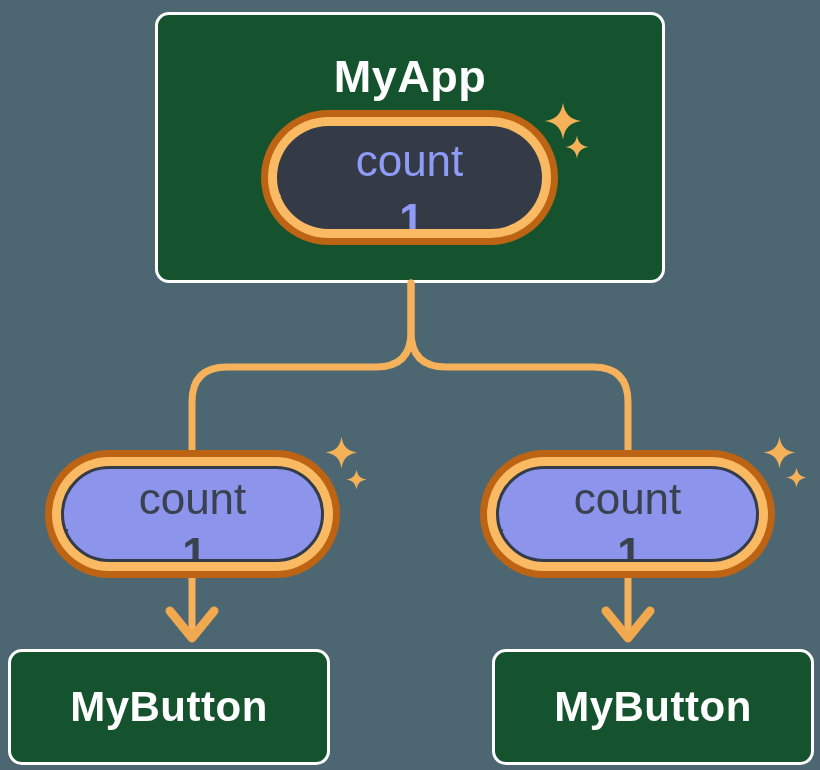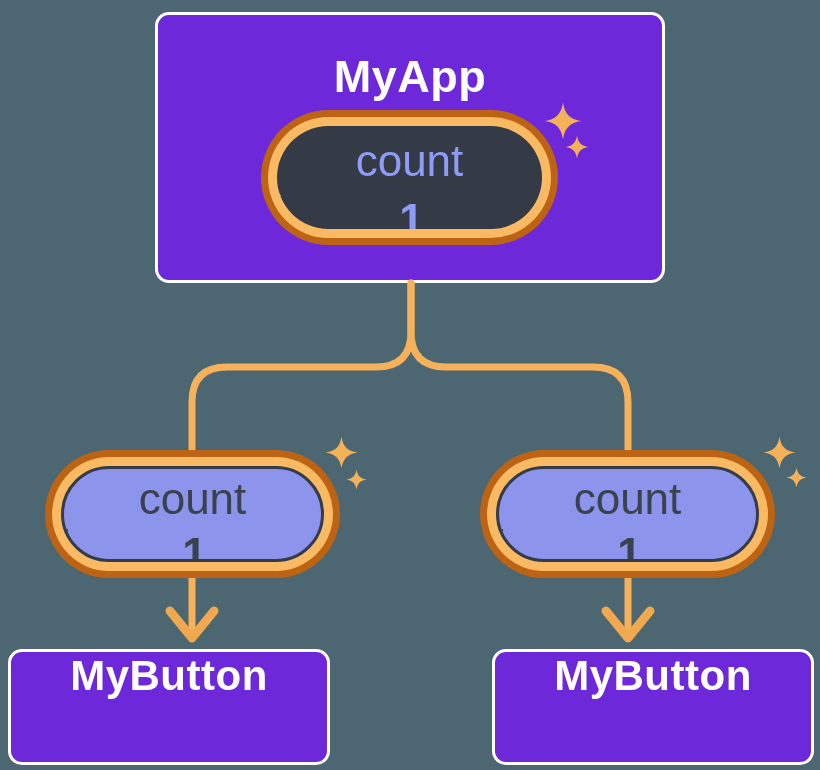--- a/index.html
+++ b/index.html
@@ -8,26 +8,26 @@
 
   .stage {
     position: relative;
     width: 820px; height: 770px;
     background: #4C6771;
   }
 
   
   .node-box {
     position: absolute;
-    background: #6d28d9;
+    background: #14532d;
     border: 3px solid #FFFFFF;
     border-radius: 14px;
   }
   .box-myapp { left: 155px; top: 12px; width: 510px; height: 271px; }
-  .box-mybutton { width: 322px; height: 116px; display: flex; align-items: flex-start; justify-content: center; }
+  .box-mybutton { width: 322px; height: 116px; display: flex; align-items: center; justify-content: center; }
   .box-mybutton-left  { left: 8px;  top: 649px; }
   .box-mybutton-right { left: 492px; top: 649px; }
 
   .box-title {
     color: #FFFFFF;
     font-size: 45px;
     font-weight: 600;
     letter-spacing: 0.5px;
     text-align: center;
   }

